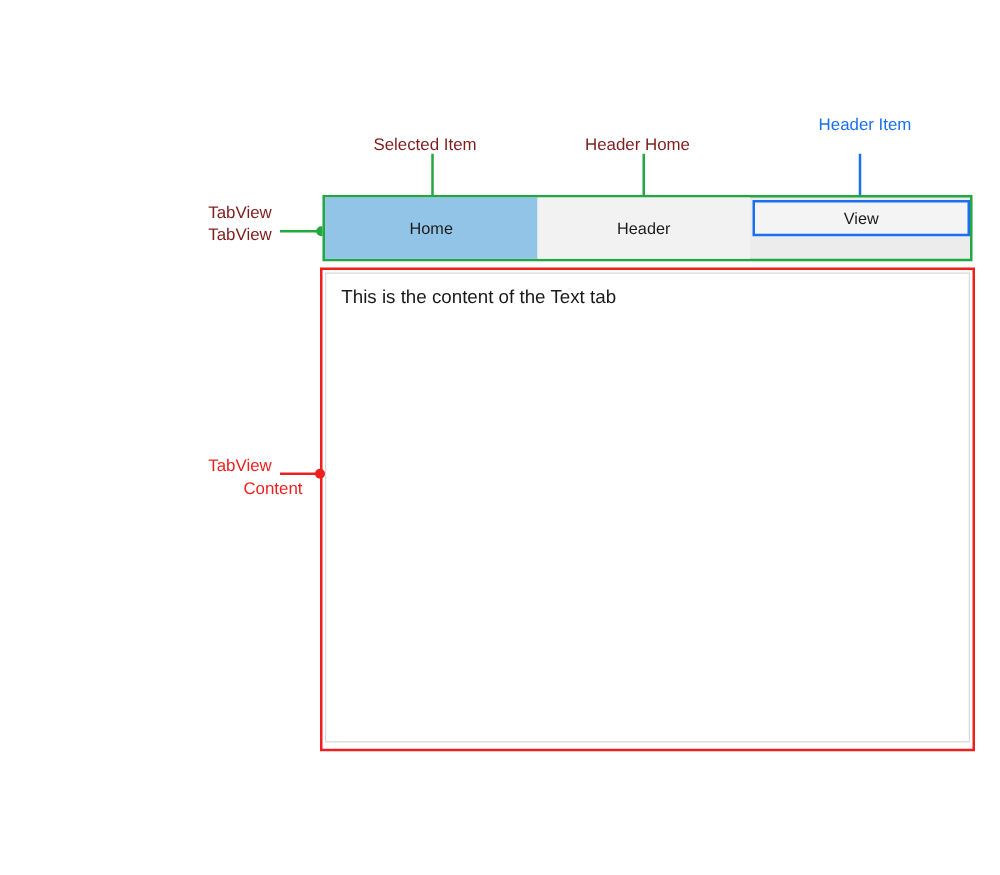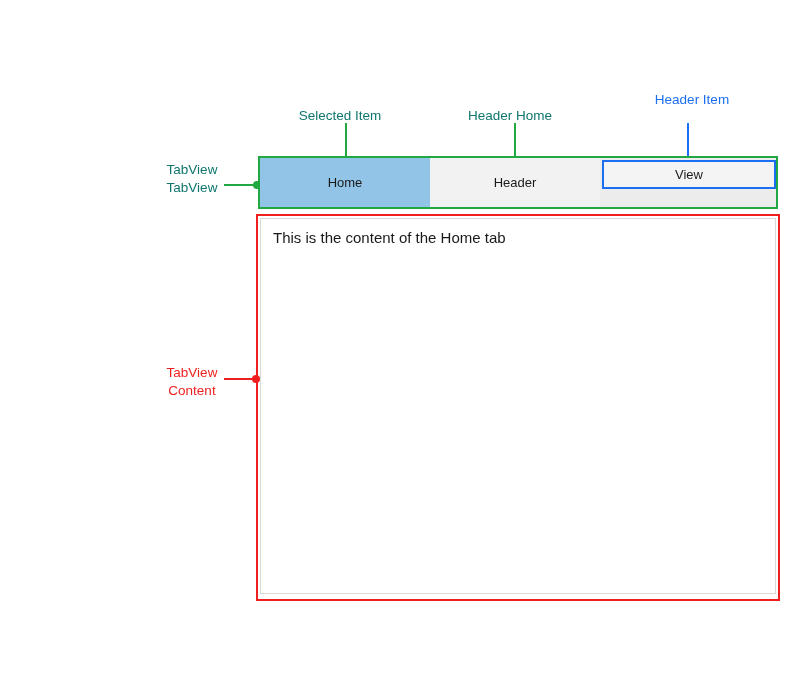--- a/index.html
+++ b/index.html
@@ -16,21 +16,21 @@
     overflow: hidden;
   }
   
   .ann-label {
     position: absolute;
     font-size: 13.5px;
     line-height: 18px;
     text-align: center;
     white-space: nowrap;
   }
-  .green  { color: #0f766e; }
+  .green  { color: #7f1d1d; }
   .blue   { color: #1B6FF0; }
   .red    { color: #EF1F1F; }
 
   .conn-line {
     position: absolute;
   }
   .conn-line.vert  { width: 2px; }
   .conn-line.horiz { height: 2px; }
   .line-green { background: #22A841; }
   .line-blue  { background: #1B6FF0; }
@@ -126,36 +126,36 @@
 
   <div class="ann-label green" style="left:142px; top:161px; width:100px;">
     <span style="display:block;">TabView</span>
     <span style="display:block;">TabView</span>
   </div>
   <div class="conn-line horiz line-green" style="left:224px; top:184px; width:32px;"></div>
   <div class="conn-dot dot-green" style="left:253px; top:181px;"></div>
 
   <div class="ann-label red" style="left:142px; top:364px; width:100px;">
     <span style="display:block;">TabView</span>
-    <span style="display:block;">Content</span>
+    <span style="display:block;text-align:right;">Content</span>
   </div>
   <div class="conn-line horiz line-red" style="left:224px; top:378px; width:30px;"></div>
   <div class="conn-dot dot-red" style="left:252px; top:375px;"></div>
 
   <div id="tabview-header-box">
     <div class="tab tab-selected">
       <span>Home</span>
     </div>
     <div class="tab tab-normal">
       <span>Header</span>
     </div>
     <div class="tab tab-highlighted">
       <span>View</span>
     </div>
   </div>
 
   <div id="tabview-content-box">
     <div id="tabview-content-inner">
-      <div id="tabview-content-text">This is the content of the Home tab</div>
+      <div id="tabview-content-text">This is the content of the Text tab</div>
     </div>
   </div>
 
 </div>
 
 </body></html>

